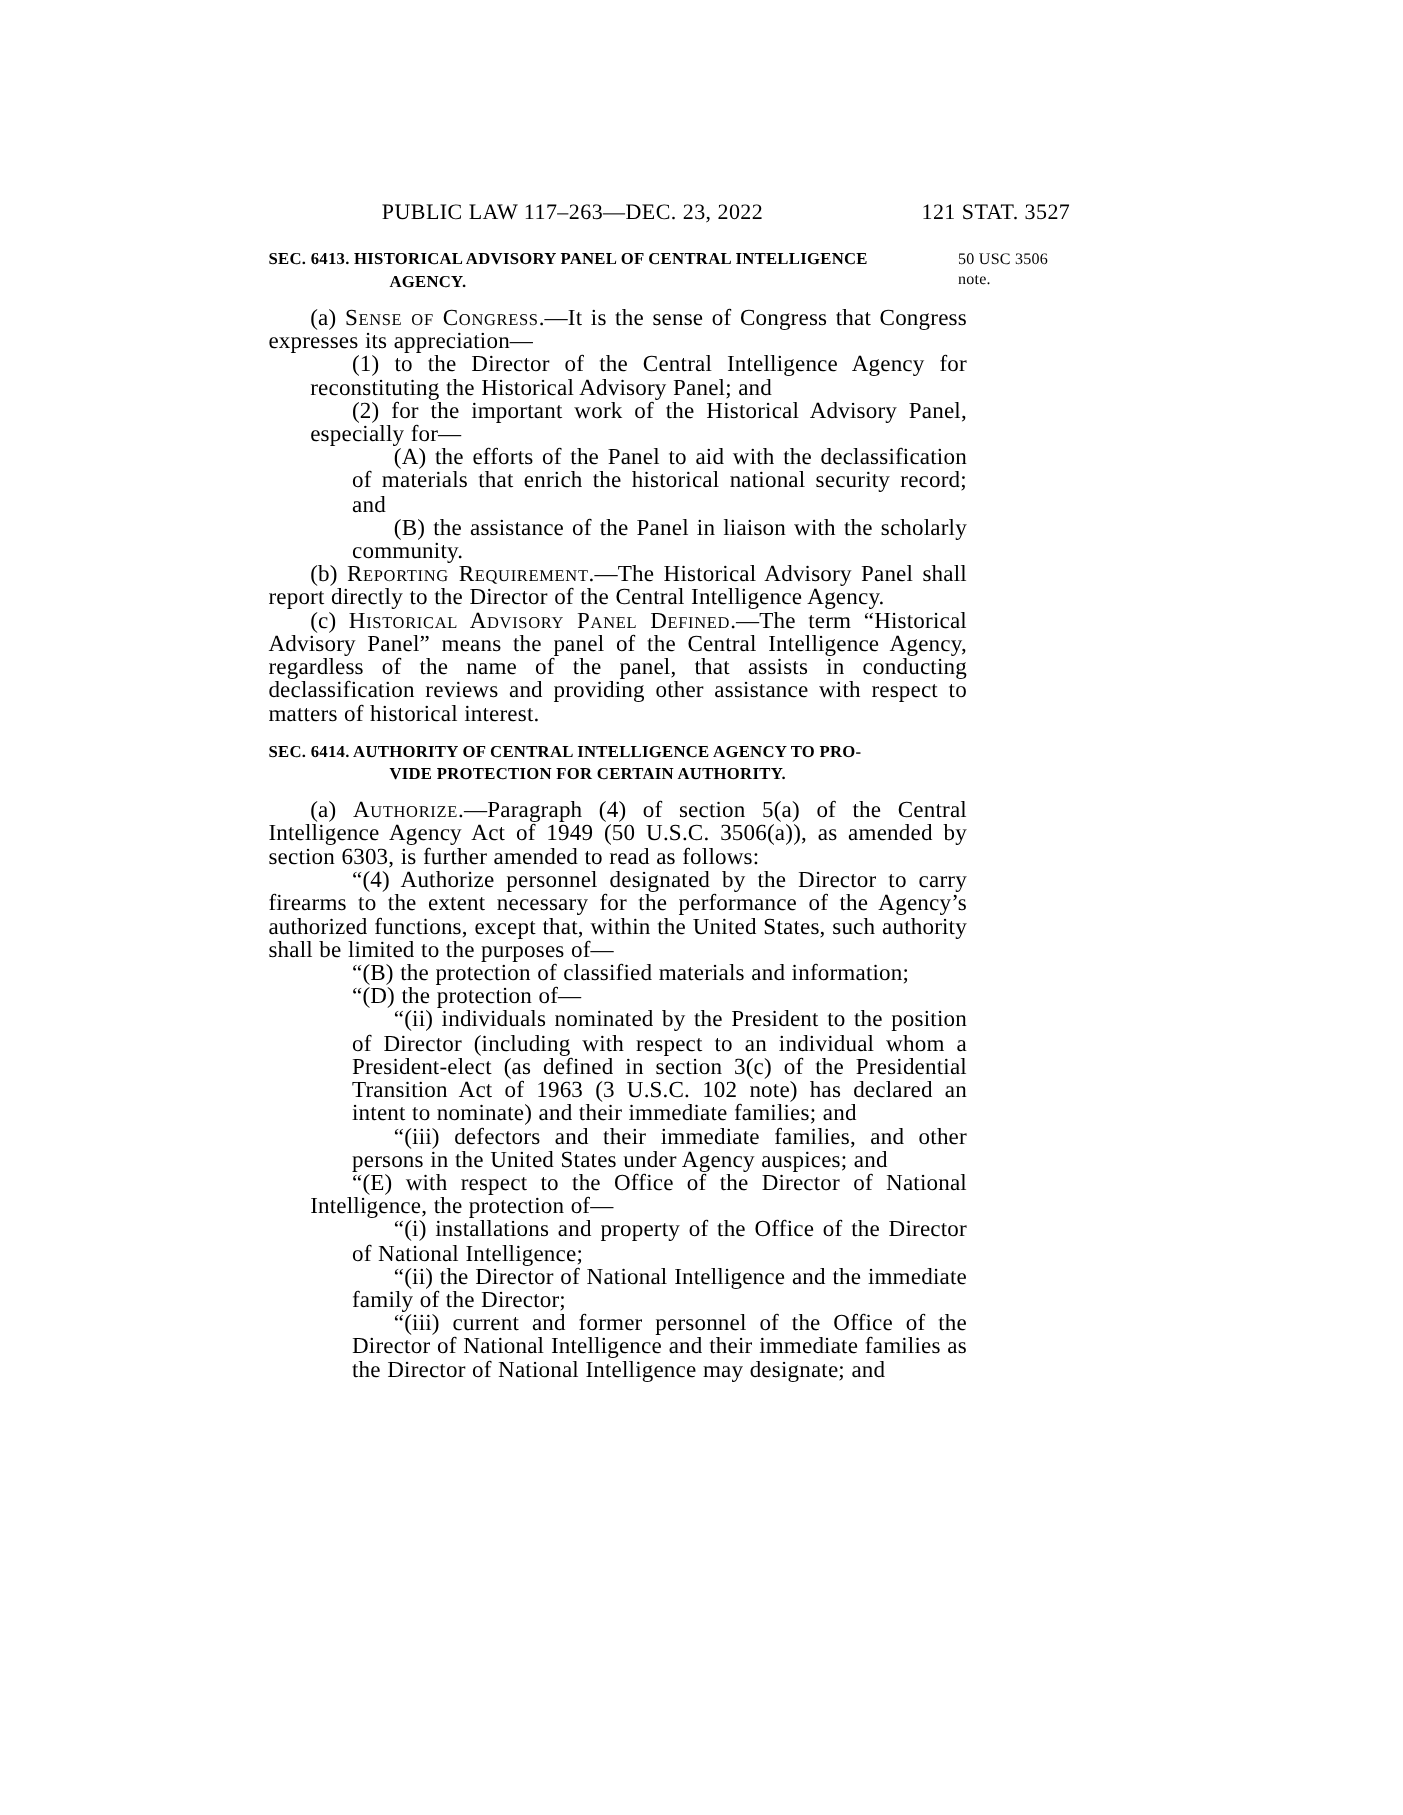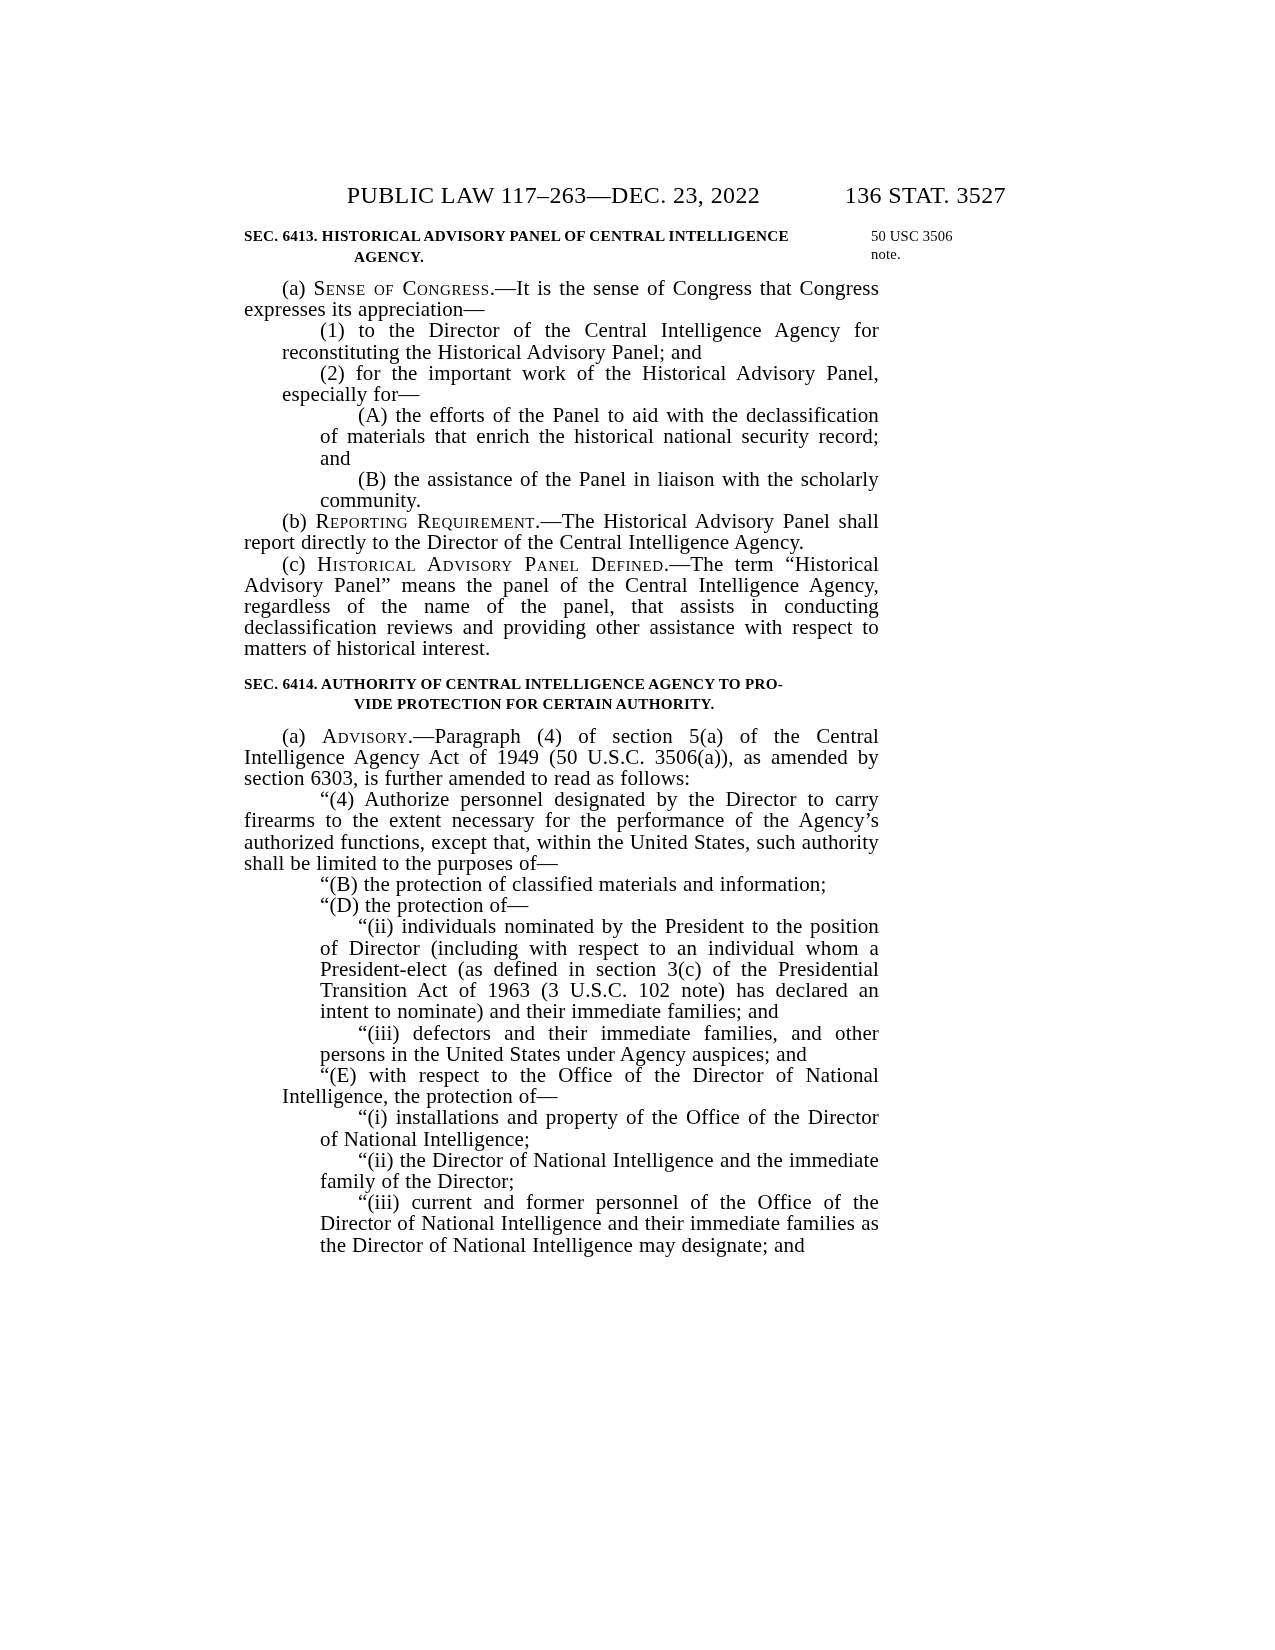--- a/index.html
+++ b/index.html
@@ -15,24 +15,24 @@
   .page {
     position: absolute;
     top: 0; left: 0;
     width: 1275px;
     height: 1650px;
     background: #ffffff;
   }
   .running-head {
     position: absolute;
     top: 182px;
-    left: 236px;
+    left: 203px;
     width: 770px;
     height: 26px;
-    font-size: 24px;
+    font-size: 20px;
   }
   .head-left {
     position: absolute;
     left: 0; top: 0;
     width: 635px;
     text-align: center;
     letter-spacing: 0.4px;
     white-space: nowrap;
   }
   .head-right {
@@ -77,39 +77,39 @@
     line-height: 17.5px;
     letter-spacing: 0.2px;
   }
 </style>
 </head>
 <body>
 
 <div class="page">
   <div class="running-head">
     <div class="head-left">PUBLIC LAW 117–263—DEC. 23, 2022</div>
-    <div class="head-right">136 STAT. 3527</div>
+    <div class="head-right">121 STAT. 3527</div>
   </div>
   <div class="text-block">
       <div class="sec-heading">
         <div class="first-line">SEC. 6413. HISTORICAL ADVISORY PANEL OF CENTRAL INTELLIGENCE</div>
         <div class="cont">AGENCY.</div>
       </div>
       <p class="para" style="padding-left: 0px; text-indent: 38px;"><span class="text-run">(a) </span><span class="smallcaps">Sense of Congress</span><span class="text-run">.—It is the sense of Congress that Congress expresses its appreciation—</span></p>
       <p class="para" style="padding-left: 38px; text-indent: 38px;"><span class="text-run">(1) to the Director of the Central Intelligence Agency for reconstituting the Historical Advisory Panel; and</span></p>
       <p class="para" style="padding-left: 38px; text-indent: 38px;"><span class="text-run">(2) for the important work of the Historical Advisory Panel, especially for—</span></p>
       <p class="para" style="padding-left: 76px; text-indent: 38px;"><span class="text-run">(A) the efforts of the Panel to aid with the declassification of materials that enrich the historical national security record; and</span></p>
       <p class="para" style="padding-left: 76px; text-indent: 38px;"><span class="text-run">(B) the assistance of the Panel in liaison with the scholarly community.</span></p>
       <p class="para" style="padding-left: 0px; text-indent: 38px;"><span class="text-run">(b) </span><span class="smallcaps">Reporting Requirement</span><span class="text-run">.—The Historical Advisory Panel shall report directly to the Director of the Central Intelligence Agency.</span></p>
       <p class="para" style="padding-left: 0px; text-indent: 38px;"><span class="text-run">(c) </span><span class="smallcaps">Historical Advisory Panel Defined</span><span class="text-run">.—The term “Historical Advisory Panel” means the panel of the Central Intelligence Agency, regardless of the name of the panel, that assists in conducting declassification reviews and providing other assistance with respect to matters of historical interest.</span></p>
       <div class="sec-heading">
         <div class="first-line">SEC. 6414. AUTHORITY OF CENTRAL INTELLIGENCE AGENCY TO PRO-</div>
         <div class="cont">VIDE PROTECTION FOR CERTAIN AUTHORITY.</div>
       </div>
-      <p class="para" style="padding-left: 0px; text-indent: 38px;"><span class="text-run">(a) </span><span class="smallcaps">Advisory</span><span class="text-run">.—Paragraph (4) of section 5(a) of the Central Intelligence Agency Act of 1949 (50 U.S.C. 3506(a)), as amended by section 6303, is further amended to read as follows:</span></p>
+      <p class="para" style="padding-left: 0px; text-indent: 38px;"><span class="text-run">(a) </span><span class="smallcaps">Authorize</span><span class="text-run">.—Paragraph (4) of section 5(a) of the Central Intelligence Agency Act of 1949 (50 U.S.C. 3506(a)), as amended by section 6303, is further amended to read as follows:</span></p>
       <p class="para" style="padding-left: 0px; text-indent: 76px;"><span class="text-run">“(4) Authorize personnel designated by the Director to carry firearms to the extent necessary for the performance of the Agency’s authorized functions, except that, within the United States, such authority shall be limited to the purposes of—</span></p>
       <p class="para" style="padding-left: 38px; text-indent: 38px;"><span class="text-run">“(B) the protection of classified materials and information;</span></p>
       <p class="para" style="padding-left: 38px; text-indent: 38px;"><span class="text-run">“(D) the protection of—</span></p>
       <p class="para" style="padding-left: 76px; text-indent: 38px;"><span class="text-run">“(ii) individuals nominated by the President to the position of Director (including with respect to an individual whom a President-elect (as defined in section 3(c) of the Presidential Transition Act of 1963 (3 U.S.C. 102 note) has declared an intent to nominate) and their immediate families; and</span></p>
       <p class="para" style="padding-left: 76px; text-indent: 38px;"><span class="text-run">“(iii) defectors and their immediate families, and other persons in the United States under Agency auspices; and</span></p>
       <p class="para" style="padding-left: 38px; text-indent: 38px;"><span class="text-run">“(E) with respect to the Office of the Director of National Intelligence, the protection of—</span></p>
       <p class="para" style="padding-left: 76px; text-indent: 38px;"><span class="text-run">“(i) installations and property of the Office of the Director of National Intelligence;</span></p>
       <p class="para" style="padding-left: 76px; text-indent: 38px;"><span class="text-run">“(ii) the Director of National Intelligence and the immediate family of the Director;</span></p>
       <p class="para" style="padding-left: 76px; text-indent: 38px;"><span class="text-run">“(iii) current and former personnel of the Office of the Director of National Intelligence and their immediate families as the Director of National Intelligence may designate; and</span></p>
     </div>

